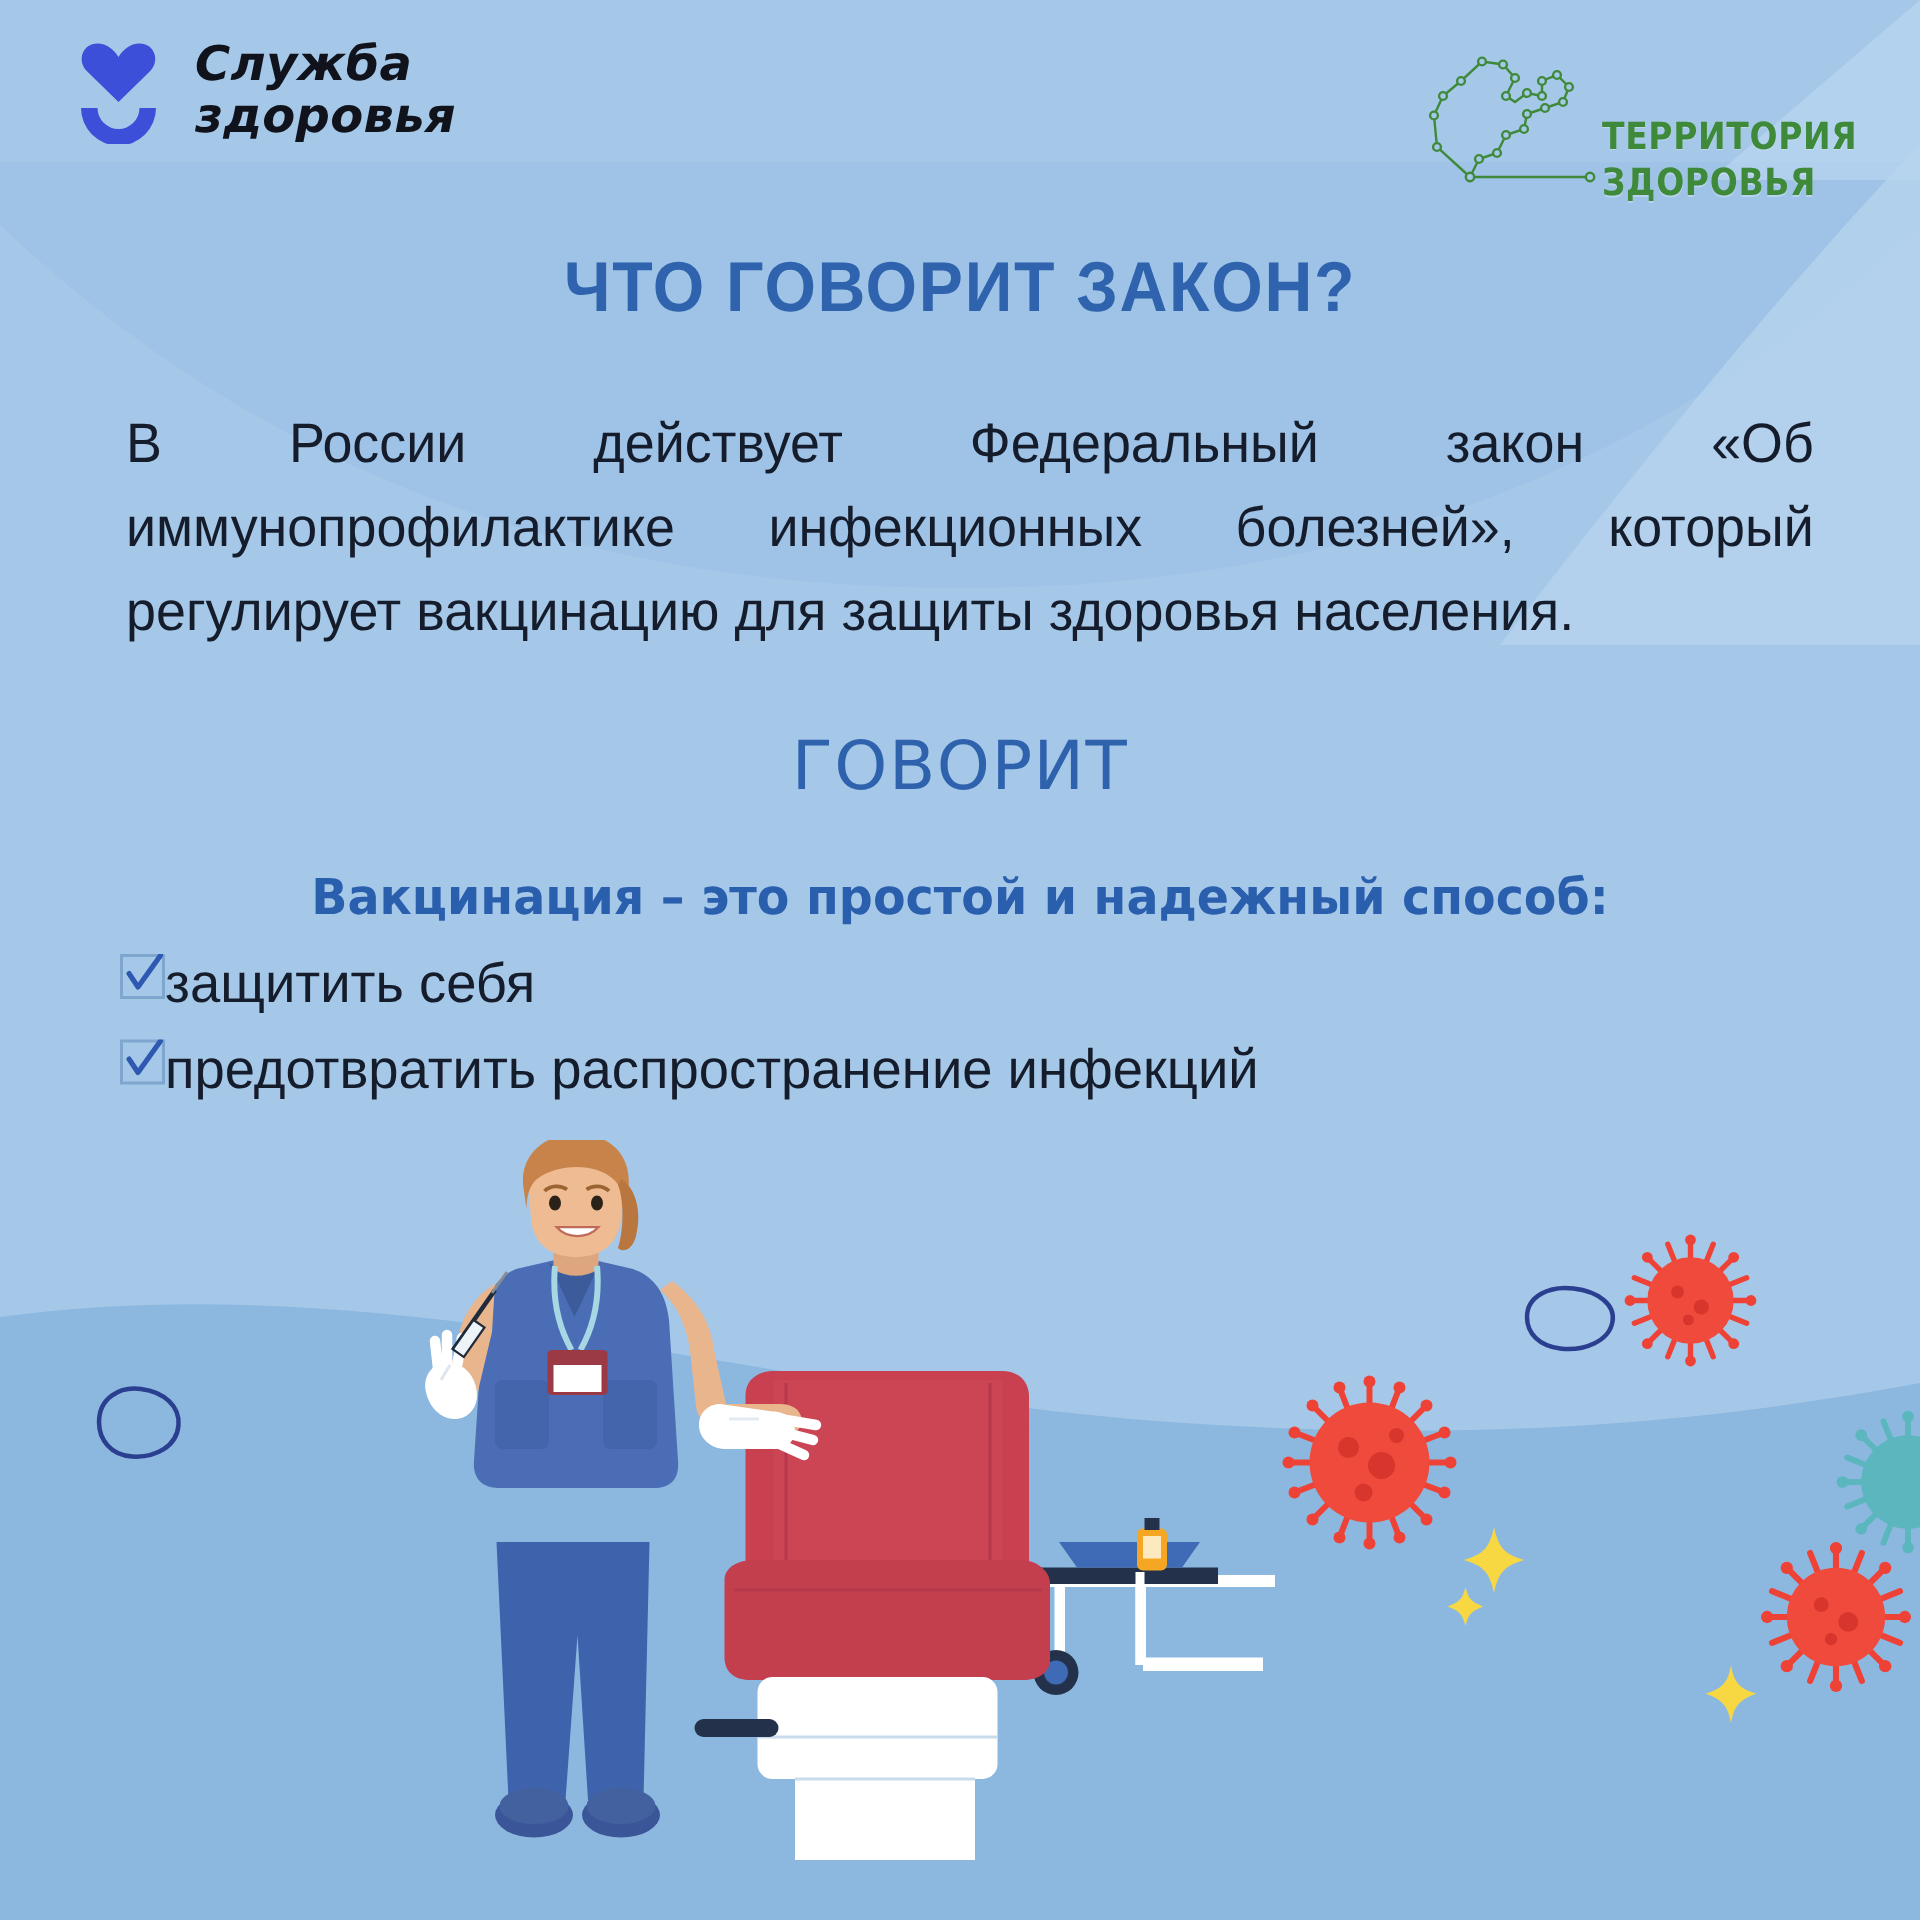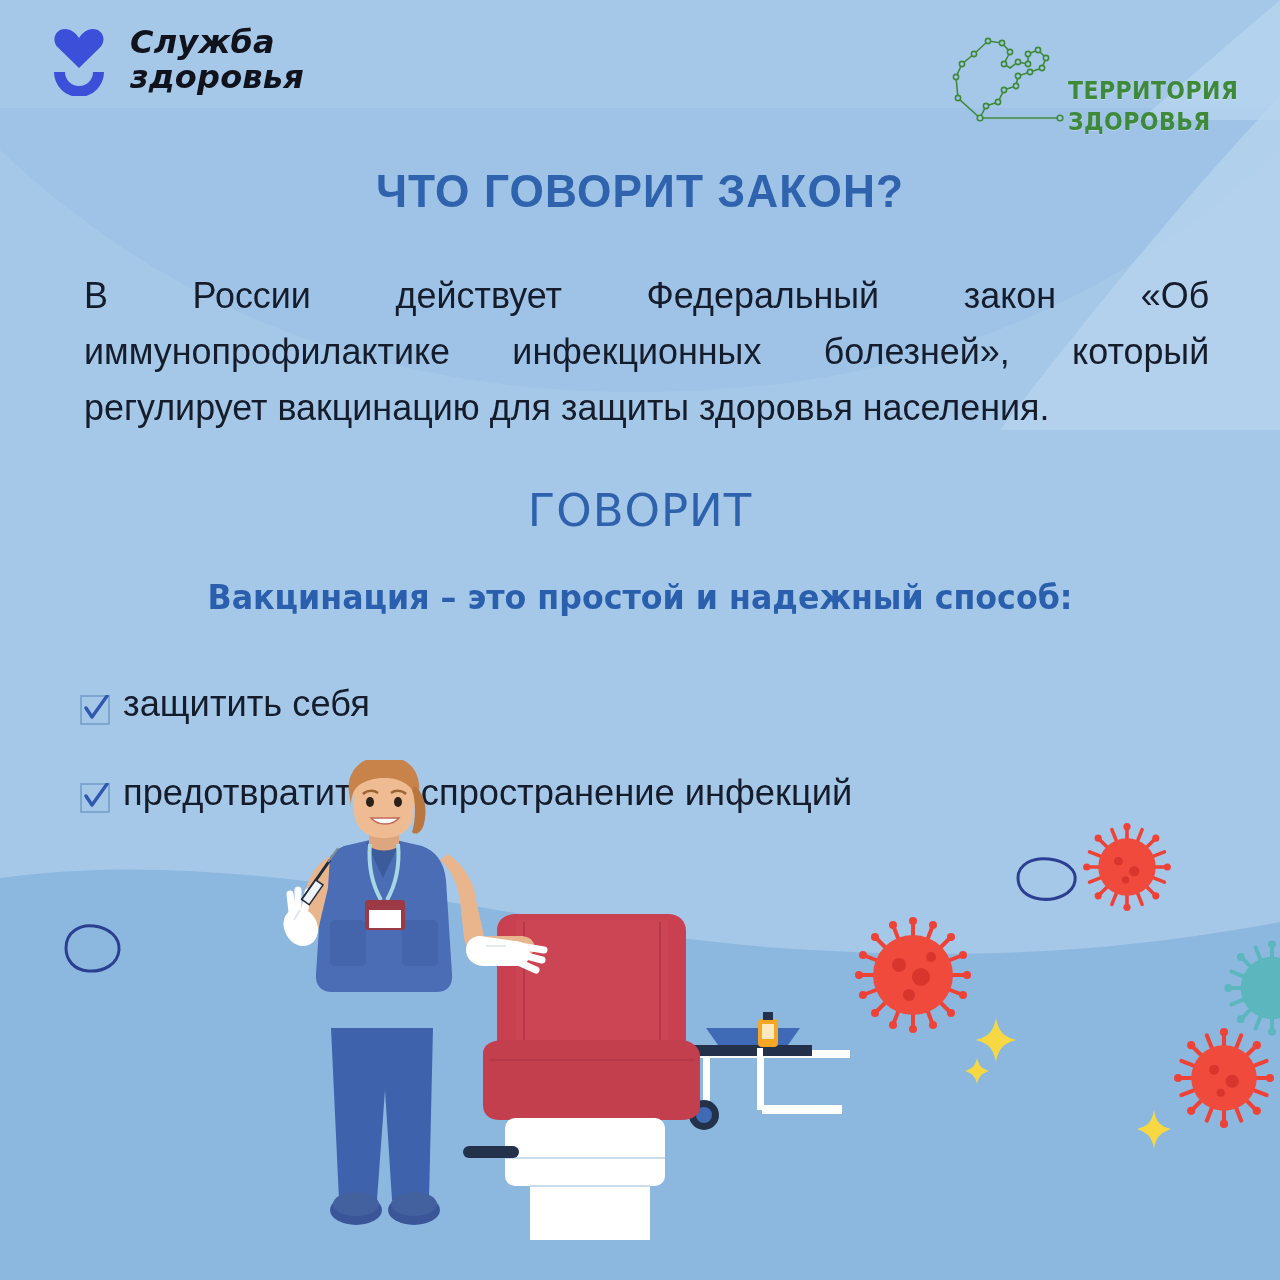--- a/index.html
+++ b/index.html
@@ -87,23 +87,22 @@
     font-family:"DejaVu Sans",sans-serif;
     font-weight:bold;
     font-size:33px;
     color:#2a5fae;
     transform:scaleX(0.96);
   }
   .checklist{
     position:absolute;left:80px;top:636px;width:1100px;
   }
   .check-row{
-    display:flex;align-items:flex-end;gap:13px;
+    display:flex;align-items:flex-start;gap:0;
     margin-bottom:16px;
-    margin-top:48px;
   }
   .checkbox{
     width:26px;height:26px;flex:0 0 auto;position:relative;
     border:2px solid #7fa6cf;
     background:transparent;
   }
   .checkbox svg{position:absolute;left:1px;top:-2px;}
   .check-label{
     font-family:"Liberation Sans",sans-serif;
     font-size:37px;

